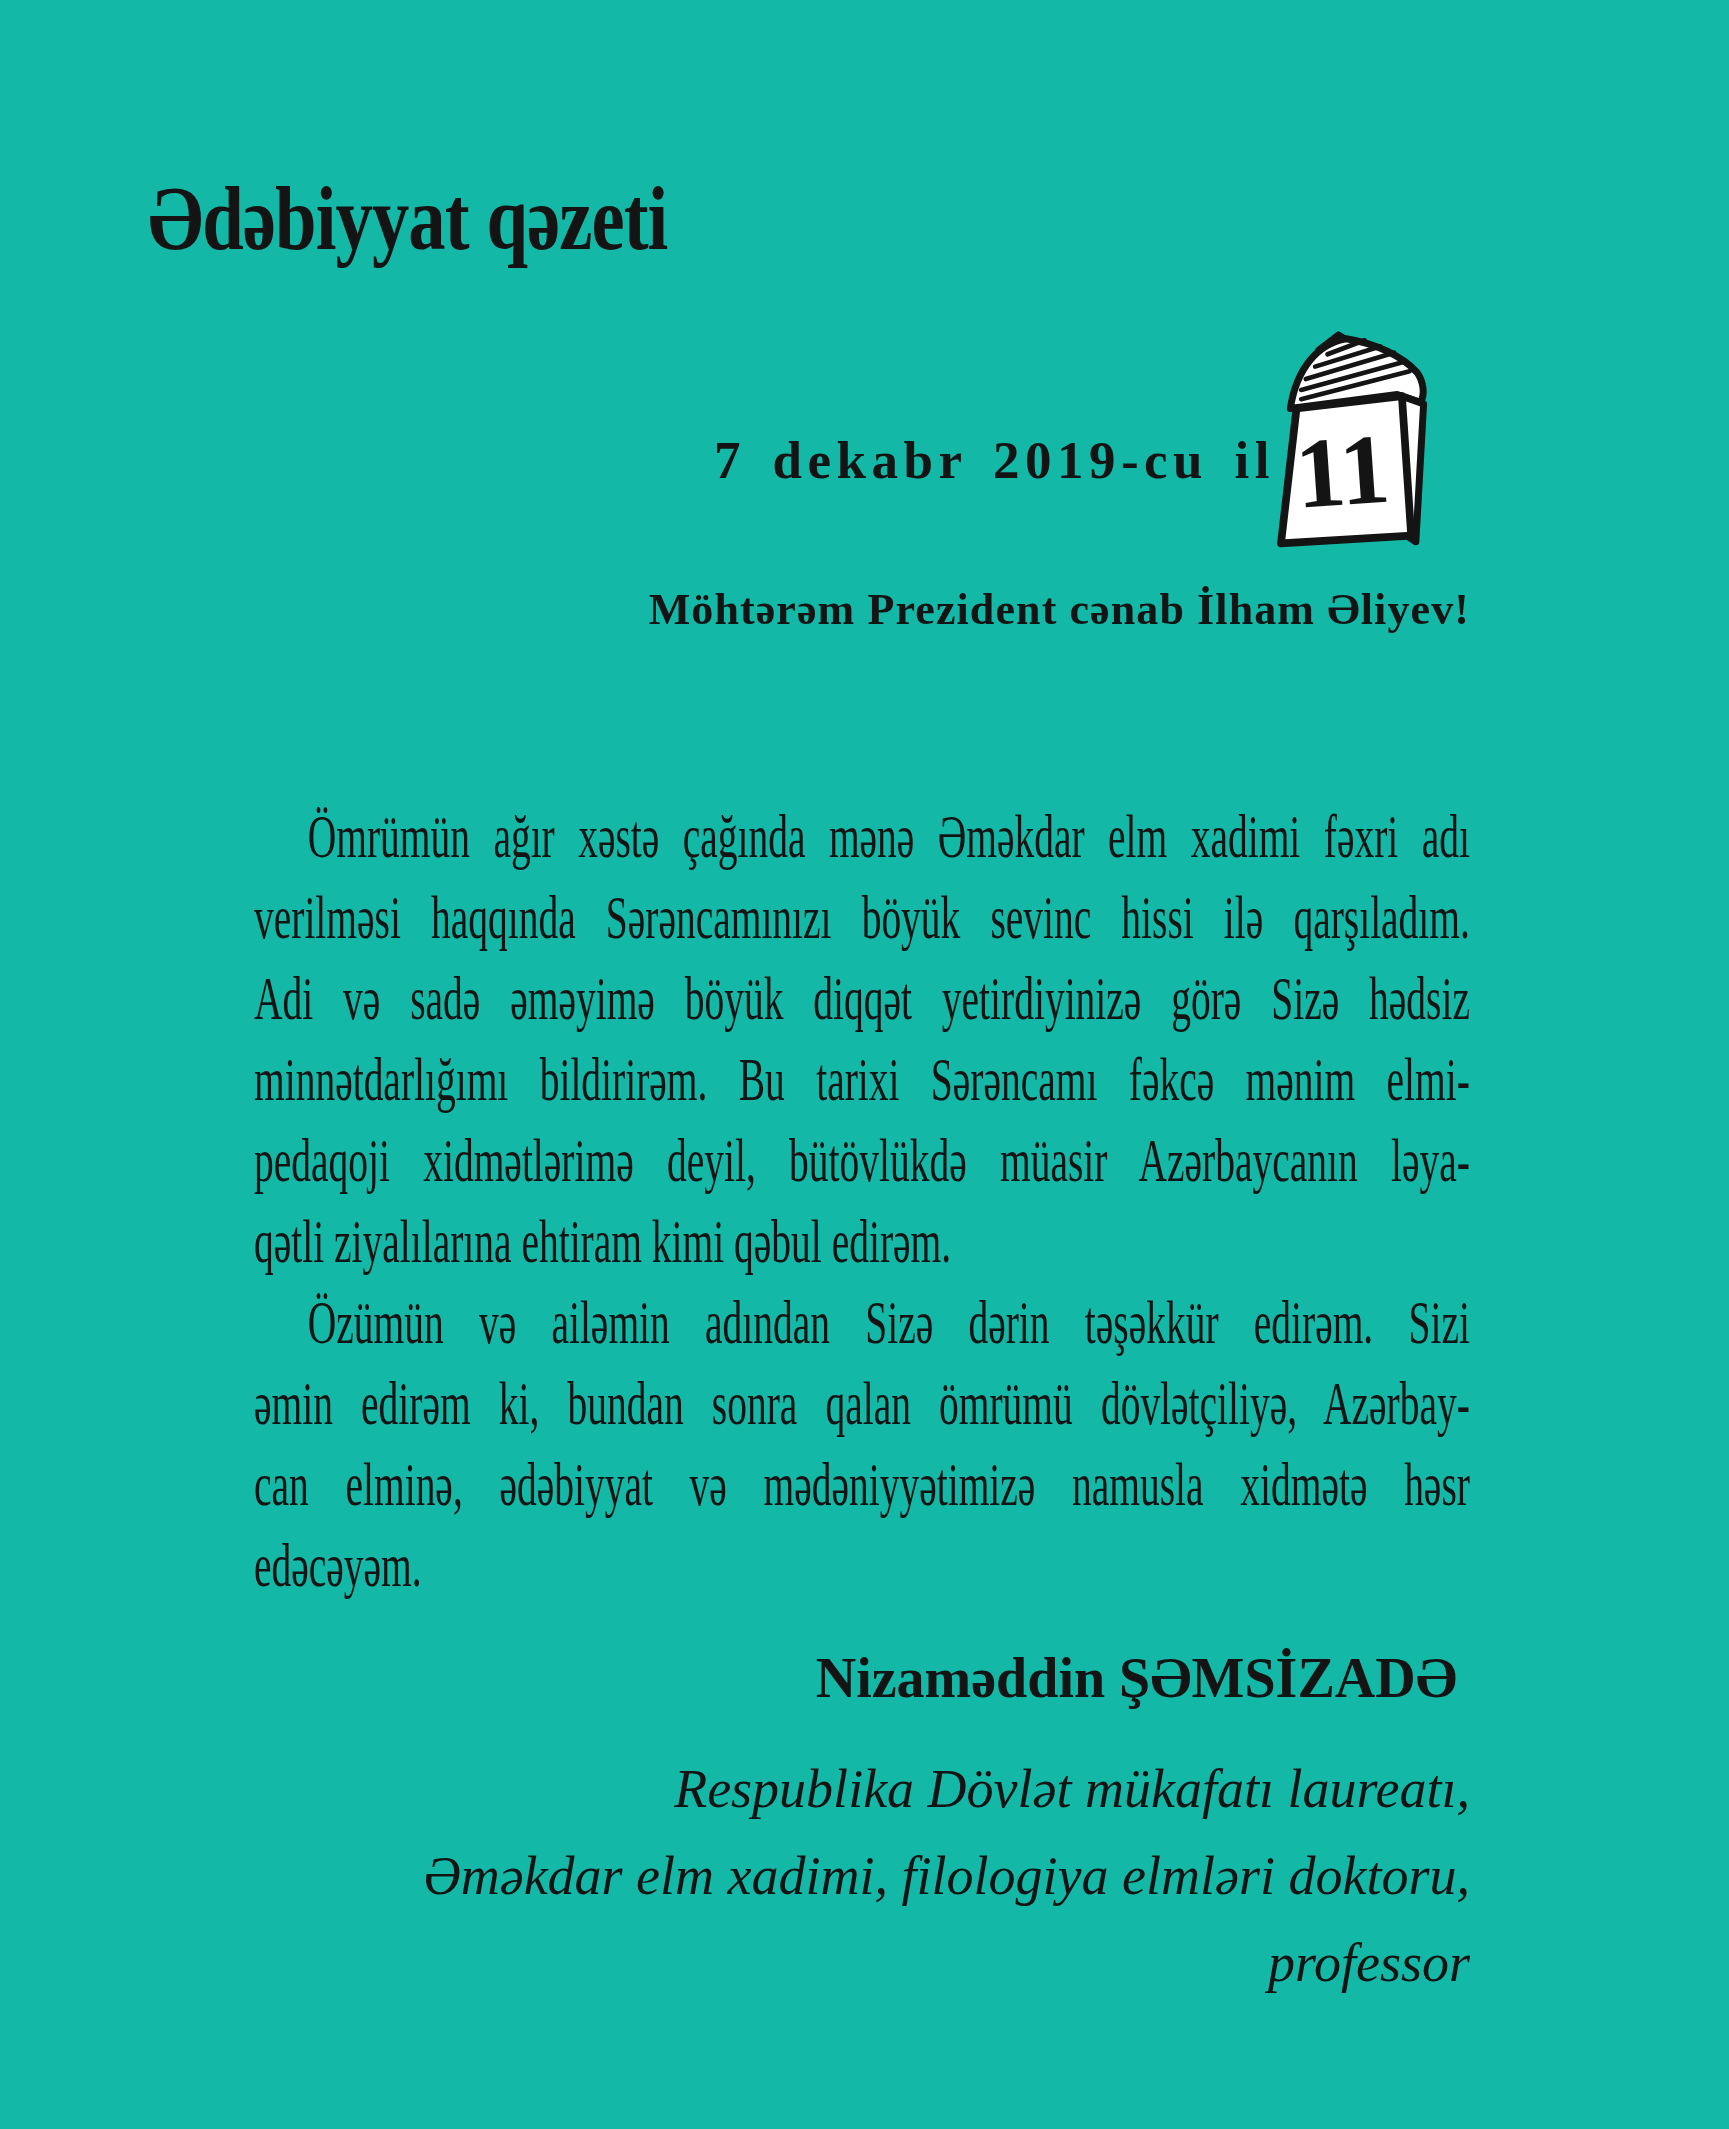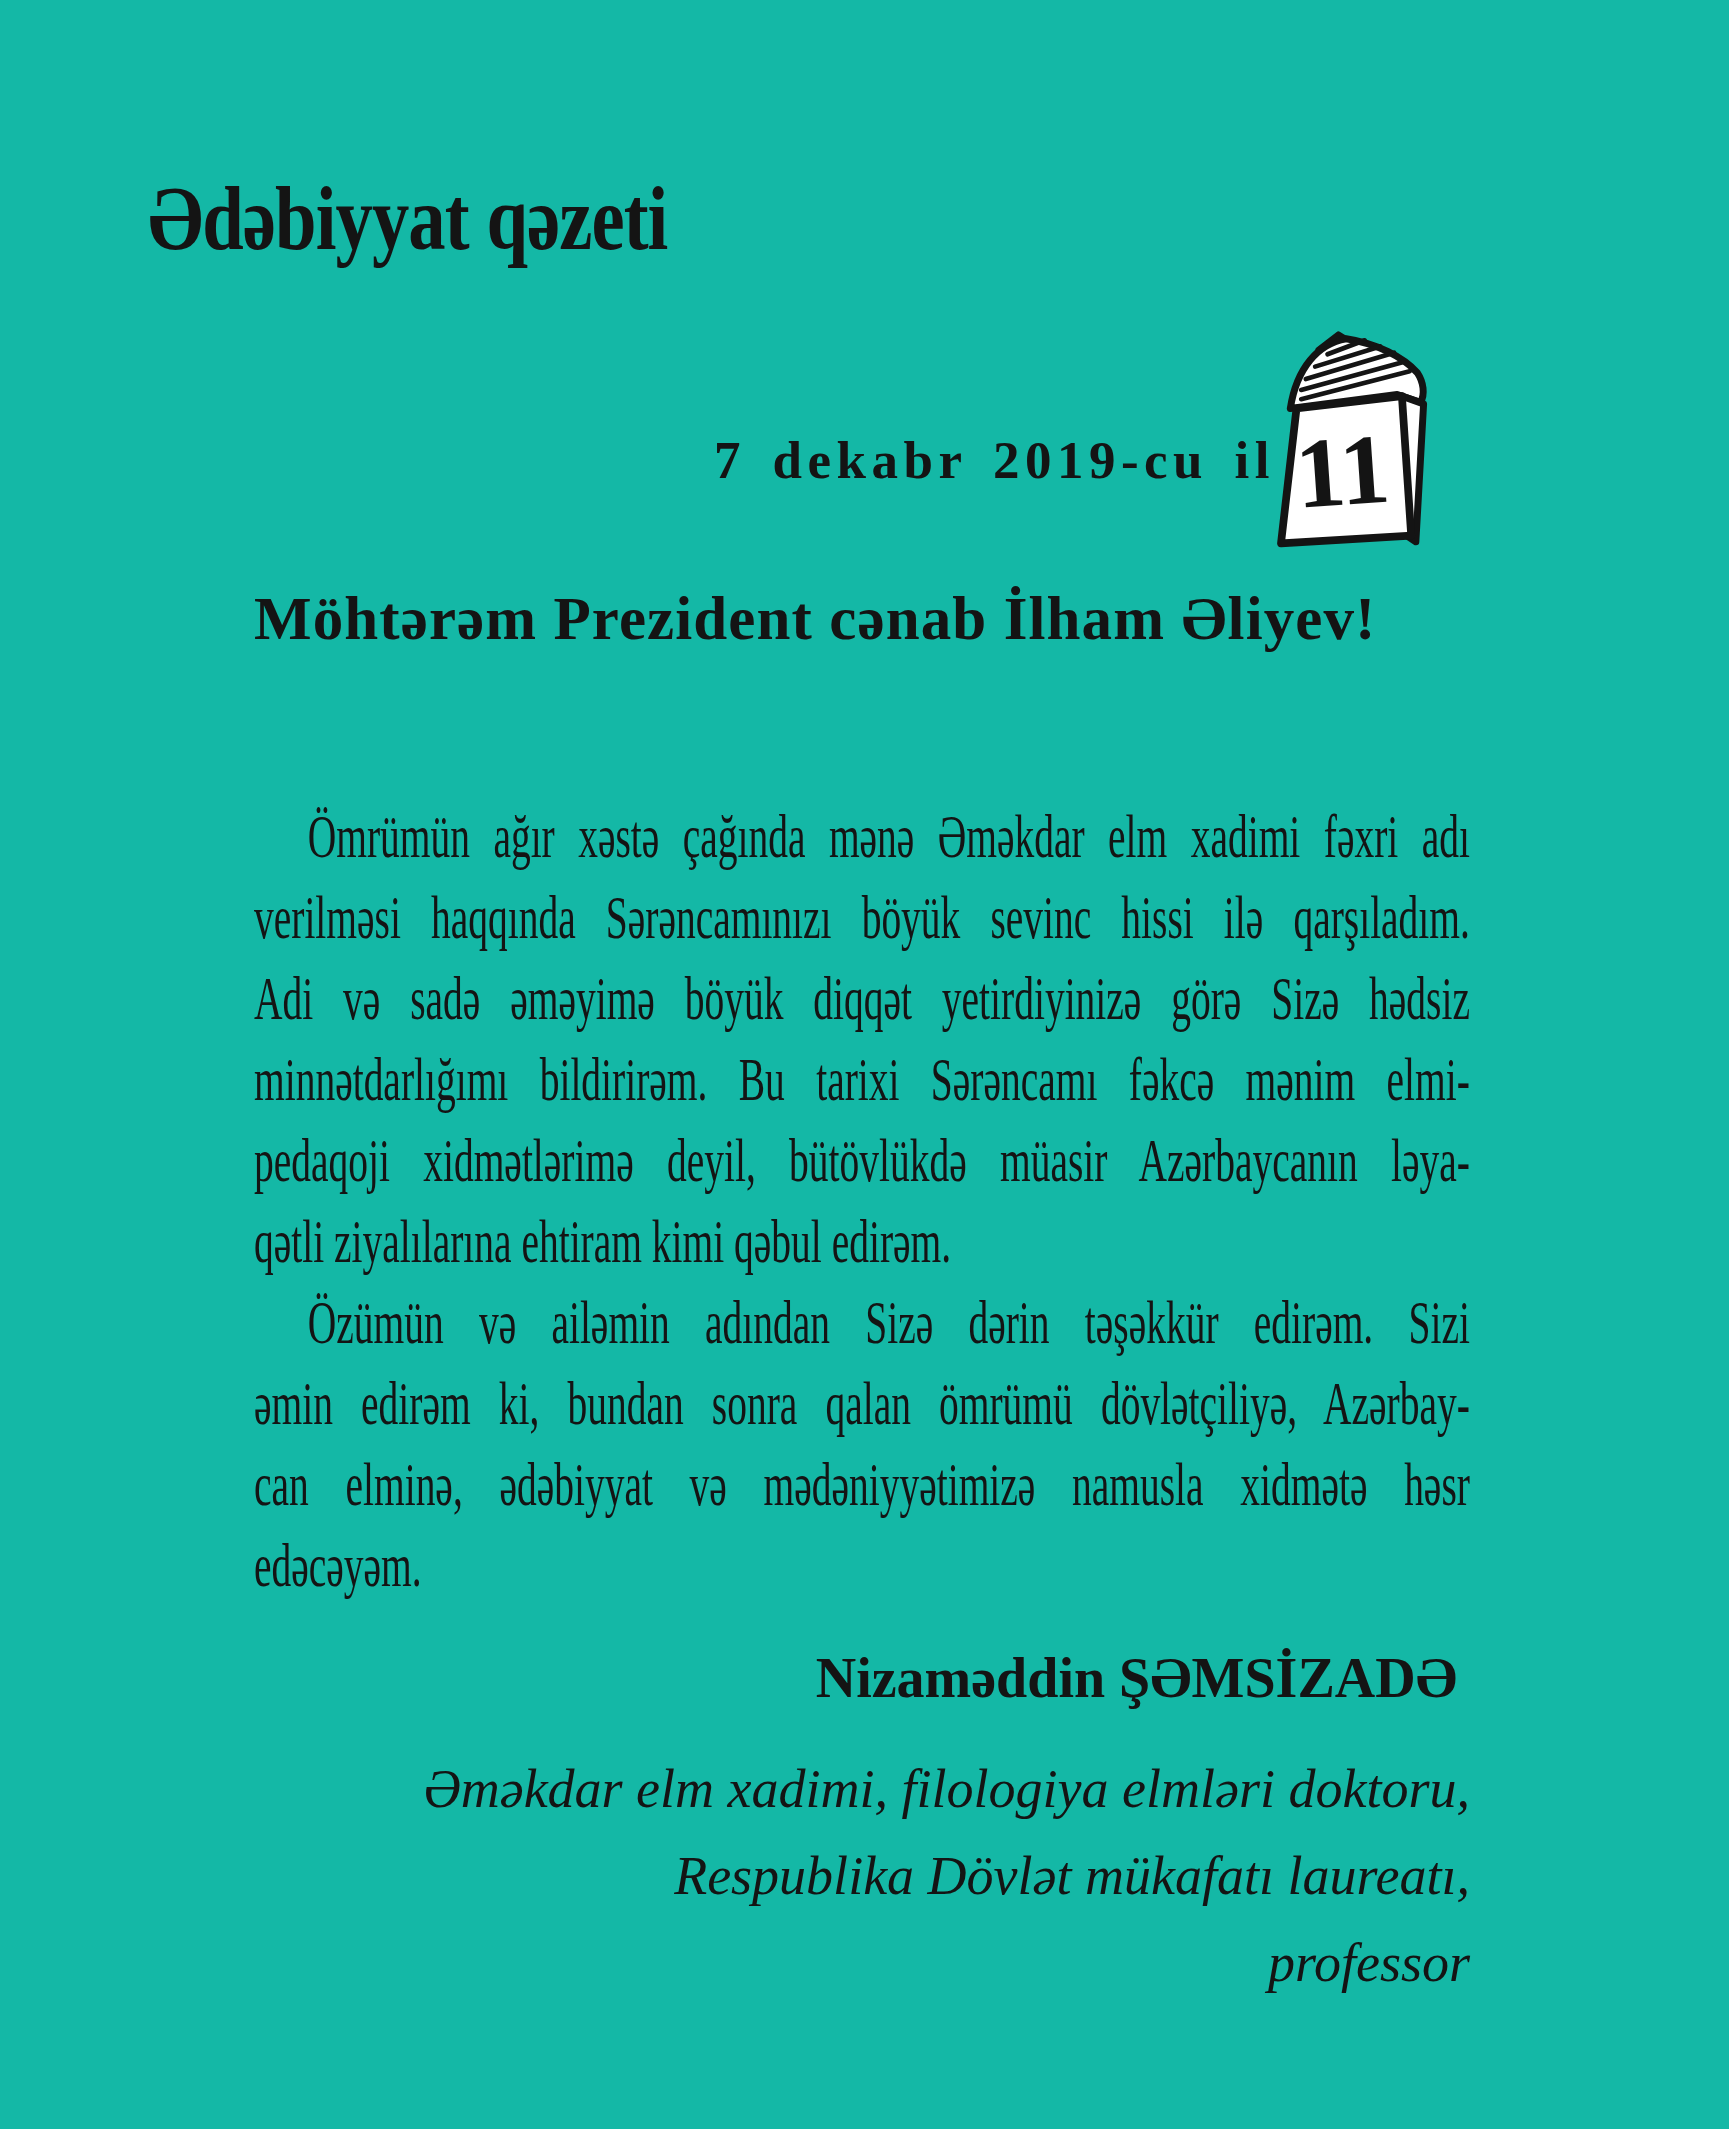--- a/index.html
+++ b/index.html
@@ -38,24 +38,24 @@
     position:absolute;
     left:1248px; top:331px;
     width:190px; height:217px;
   }
   .issue-icon svg{width:100%;height:100%;}
   
   .salutation{
     position:absolute;
     left:254px; top:584px;
     width:1216px;
-    font-size:61px;
+    font-size:44px;
     font-weight:bold;
     letter-spacing:1.1px;
-    text-align:left;
+    text-align:right;
     white-space:nowrap;
   }
   
   .body-block{
     position:absolute;
     left:254px; top:796px;
     width:1879px;
     transform:scaleX(0.6471);
     transform-origin:left top;
     font-size:61px;
@@ -134,19 +134,19 @@
       <div class="line first">Özümün və ailəmin adından Sizə dərin təşəkkür edirəm. Sizi</div>
       <div class="line">əmin edirəm ki, bundan sonra qalan ömrümü dövlətçiliyə, Azərbay-</div>
       <div class="line">can elminə, ədəbiyyat və mədəniyyətimizə namusla xidmətə həsr</div>
       <div class="line last">edəcəyəm.</div>
     </div>
   </div>
 
   <div class="sig-name">Nizaməddin ŞƏMSİZADƏ</div>
 
   <div class="sig-titles">
+    <div class="t-line">Respublika Dövlət mükafatı laureatı,</div>
     <div class="t-line">Əməkdar elm xadimi, filologiya elmləri doktoru,</div>
-    <div class="t-line">Respublika Dövlət mükafatı laureatı,</div>
     <div class="t-line">professor</div>
   </div>
 
 </div>
 
 
 </body></html>

